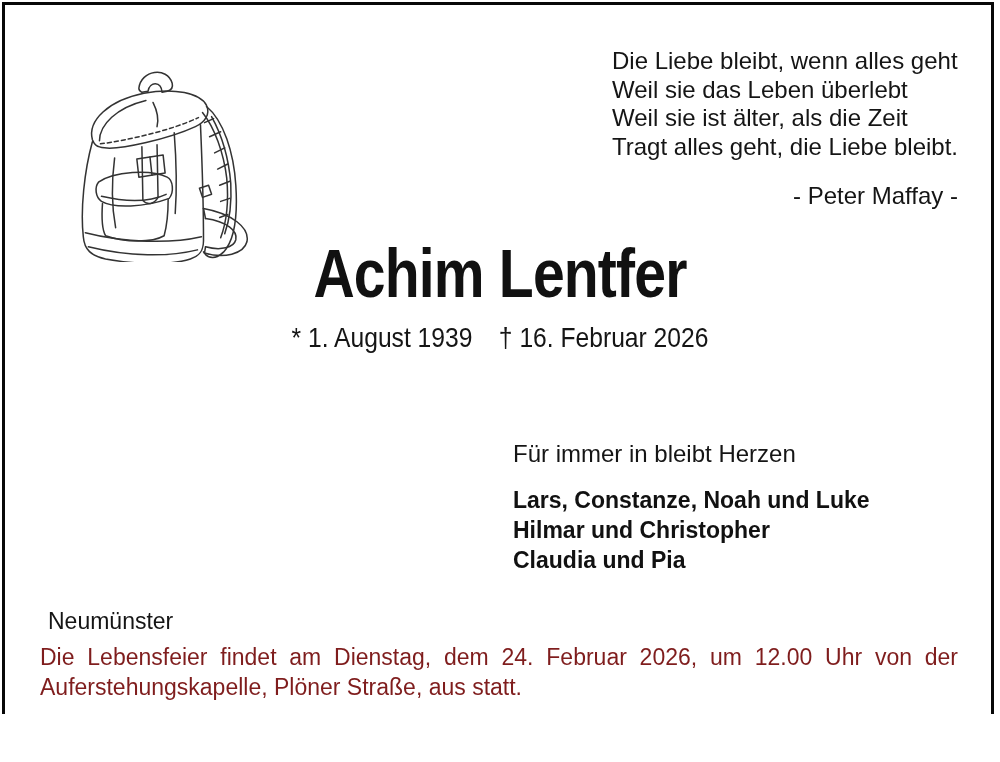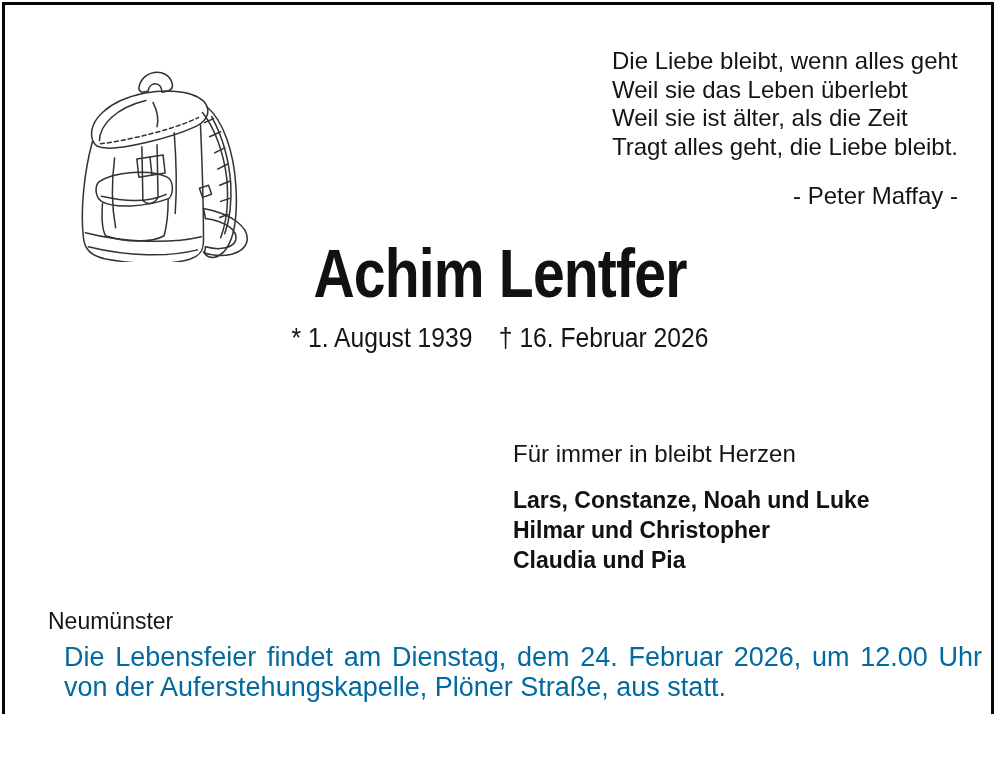--- a/index.html
+++ b/index.html
@@ -61,24 +61,23 @@
     color:#111111;
   }
   .city{
     position:absolute;left:40px;top:606px;
     font-size:23px;line-height:30px;
     color:#151515;
     margin-left:8px;
   }
   .service{
     position:absolute;left:40px;top:642px;width:918px;
-    font-size:27px;line-height:30px;
+    font-size:23px;line-height:30px;
     text-align:justify;
-    color:#0369a1;
-    margin-left:24px;
+    color:#7f1d1d;
   }
   .dress{
     position:absolute;left:40px;top:705px;
     font-size:23px;line-height:30px;
     color:#151515;
   }
 </style>
 </head>
 <body>
 

